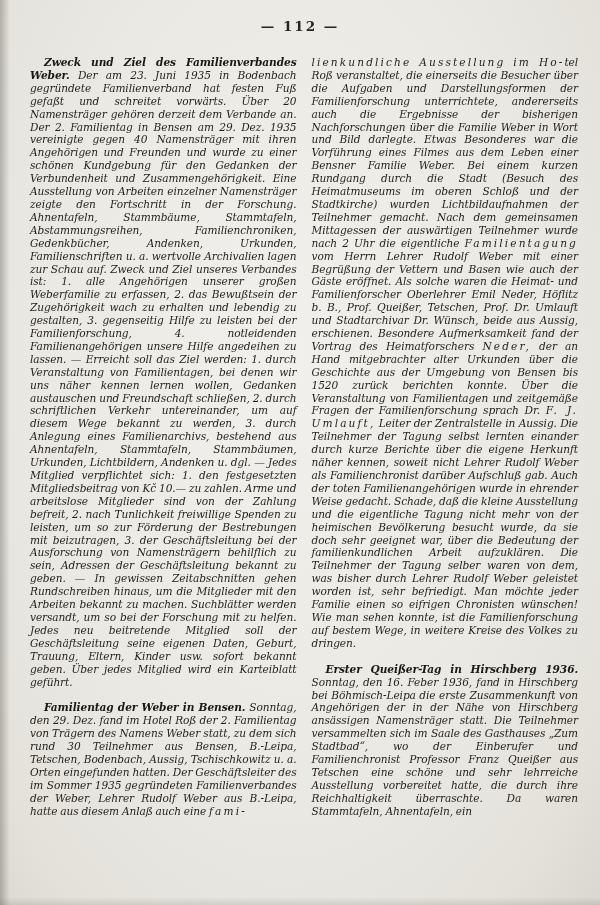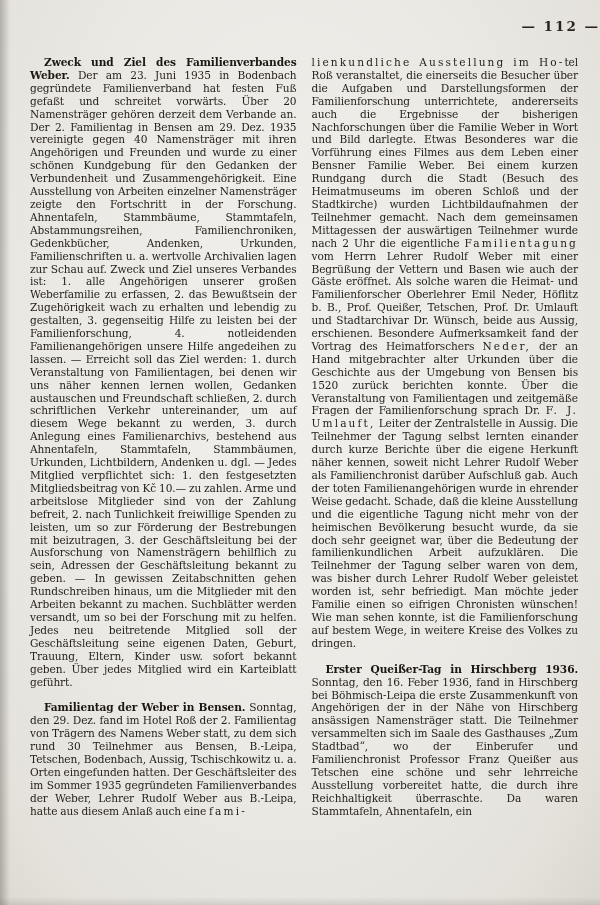--- a/index.html
+++ b/index.html
@@ -18,27 +18,27 @@
     background: linear-gradient(to right, rgba(45,40,33,0.28), rgba(45,40,33,0));
     pointer-events: none;
   }
   .edge-shadow-bottom {
     position: absolute; left: 0; right: 0; bottom: 0; height: 8px;
     background: linear-gradient(to top, rgba(45,40,33,0.12), rgba(45,40,33,0));
     pointer-events: none;
   }
   .page-number {
     position: absolute; top: 18px; left: 0; right: 0;
-    text-align: right;
+    text-align: center;
     font-size: 13.5px; font-weight: bold; letter-spacing: 2px;
     color: #2a241d;
   }
   .columns {
     position: absolute; top: 56px; left: 30px; right: 22px;
-    display: flex; gap: 15px;
+    display: flex; gap: 15px; font-style: italic;
   }
   .col { width: 50%; }
   p.article {
     margin: 0 0 13px 0;
     font-size: 10.6px;
     line-height: 12.9px;
     text-align: justify;
     text-indent: 14px;
     word-spacing: -0.4px;
     letter-spacing: -0.1px;

